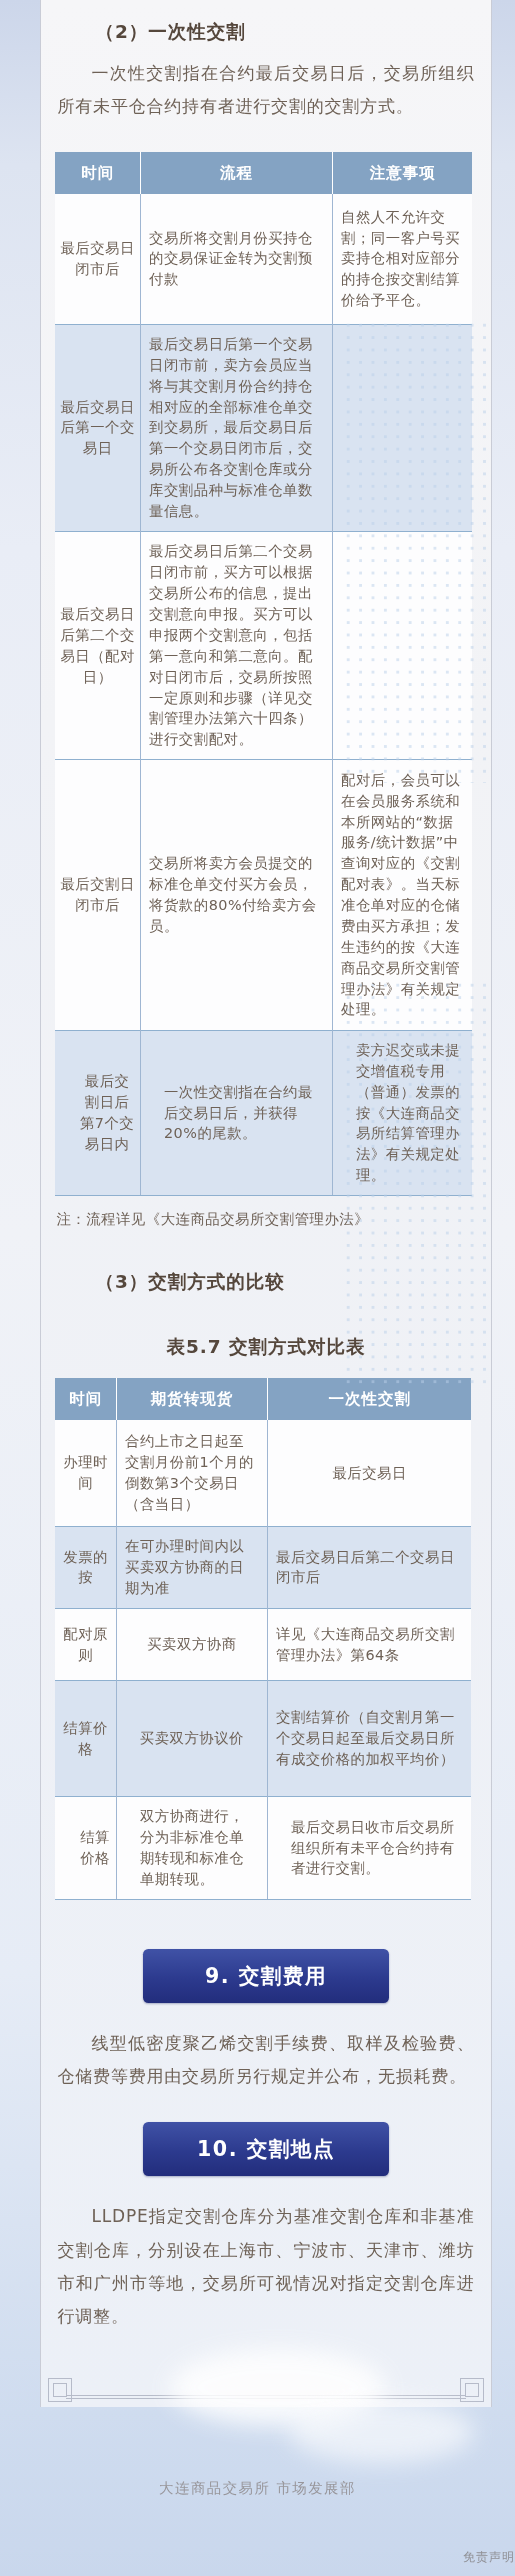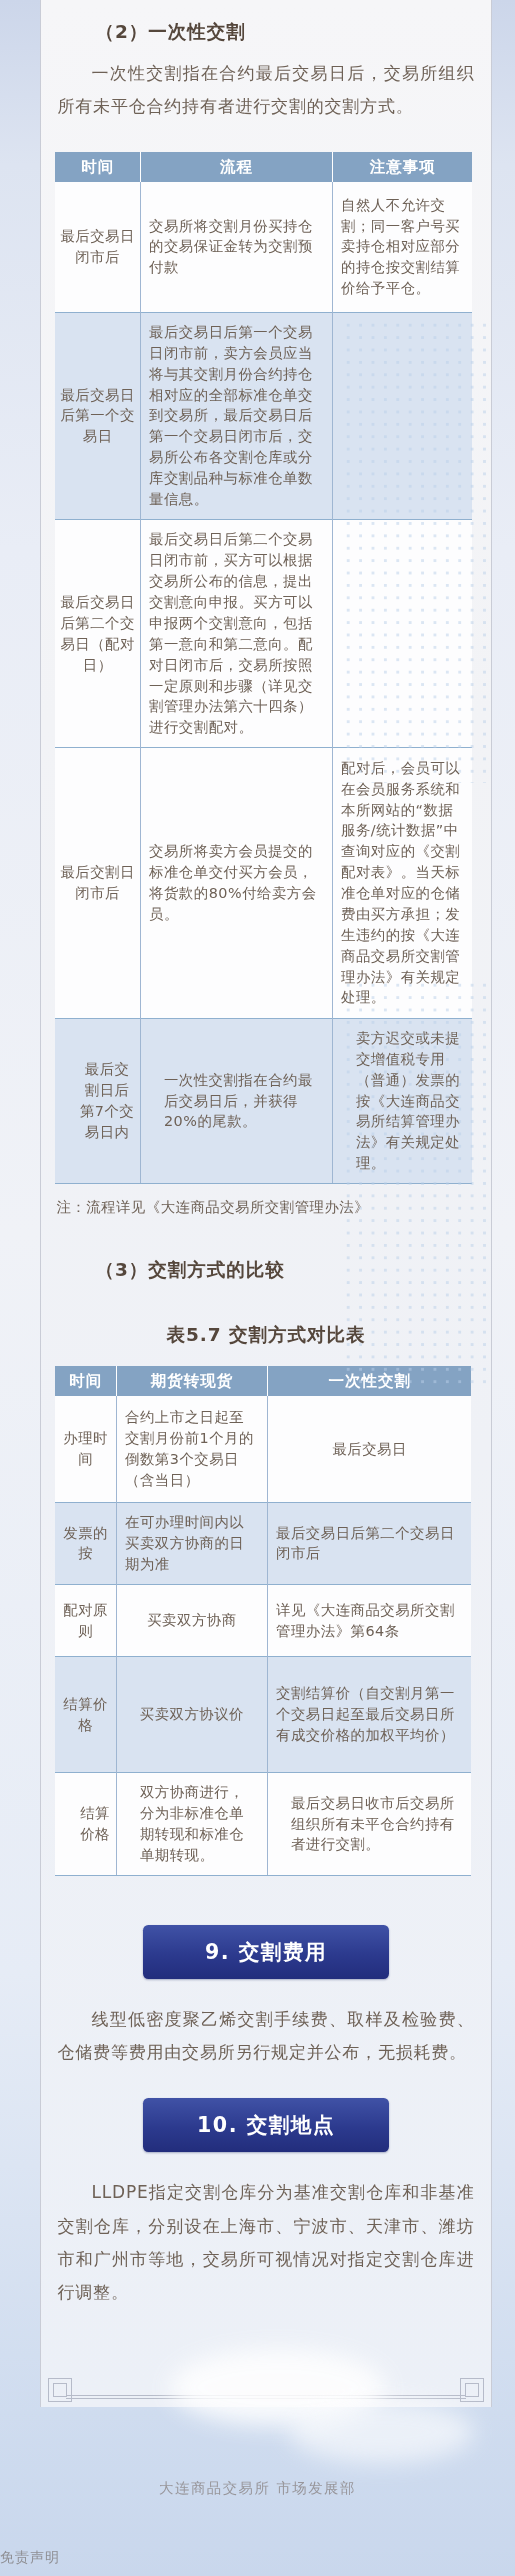--- a/index.html
+++ b/index.html
@@ -40,21 +40,21 @@
     font-size:17px; color:#6e6156; line-height:1.95; text-align:justify;
     text-indent:2em; letter-spacing:0.8px; margin:0 2.1px 29px 2.1px;
   }
   .table-title { text-align:center; font-size:18.5px; letter-spacing:1px; margin:5.2px 0 19.6px 0; }
   
   table { border-collapse:collapse; width:416px; margin-left:0px; table-layout:fixed; }
   .t56 { margin-bottom:13.4px; }
   .t57 { margin-bottom:49px; }
   th {
     background:#84a3c3; color:#ffffff; font-size:15.5px; font-weight:bold;
-    height:30px; letter-spacing:1px; border-left:1.5px solid #ffffff;
+    height:42px; letter-spacing:1px; border-left:1.5px solid #ffffff;
   }
   th:first-child { border-left:none; }
   td {
     font-size:14.4px; color:#6e6156; line-height:1.45; letter-spacing:0.5px;
     padding:9.3px 8.2px; vertical-align:middle; text-align:left;
     border-left:1px solid #9fb6d2;
   }
   td:first-child { border-left:none; text-align:center; padding:9.3px 4.1px; }
   td.c { text-align:center; }
   tr.sep td { border-top:1px solid #8fb0cf; }
@@ -76,22 +76,22 @@
     color:#ffffff; font-size:20.6px; font-weight:bold; letter-spacing:1.5px;
     display:flex; align-items:center; justify-content:center;
     box-shadow:0 1px 2.1px rgba(30,40,100,.35);
   }
   
   .footer-org {
     position:absolute; left:0; width:515px; top:2479px; text-align:center;
     font-size:14.4px; color:#98969b; letter-spacing:1.5px;
   }
   .disclaimer-title {
-    position:absolute; left:0; width:515px; top:2549px; text-align:left;
-    font-size:14px; color:#8f8f94; letter-spacing:1px;
+    position:absolute; left:0; width:515px; top:2549px; text-align:right;
+    font-size:12px; color:#8f8f94; letter-spacing:1px;
   }
 </style>
 </head>
 <body>
 
 <div class="card">
   <div class="dots d1"></div>
   <div class="dots d2"></div>
 
   <h2 class="h-brown section-heading">（2）一次性交割</h2>

